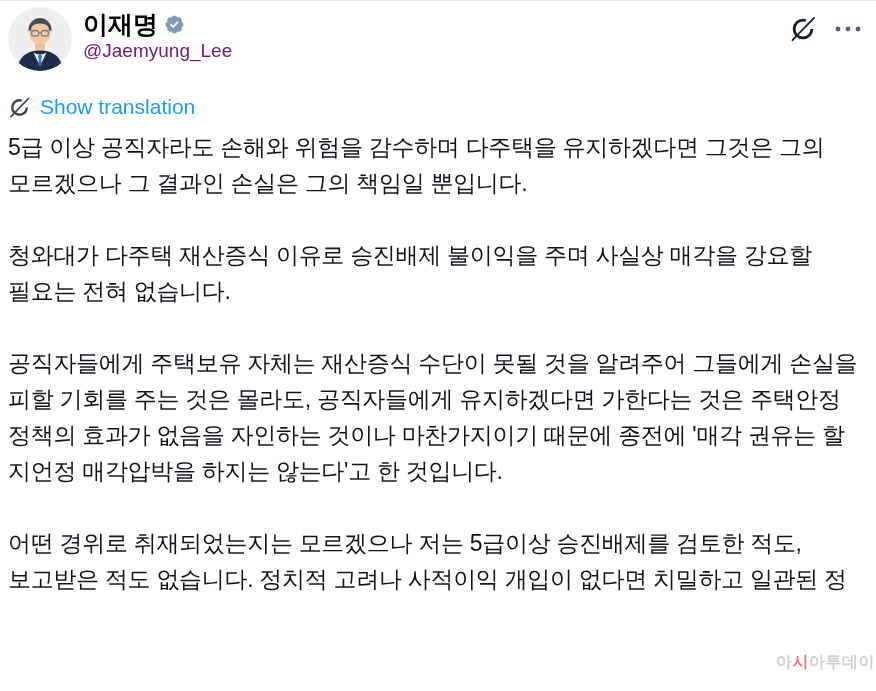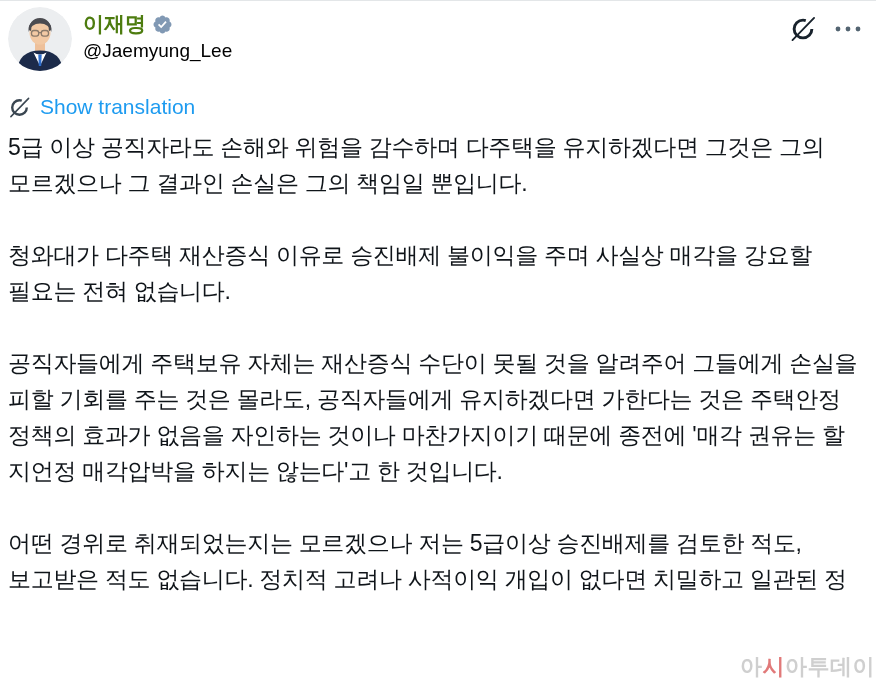--- a/index.html
+++ b/index.html
@@ -32,30 +32,30 @@
     margin-left: 11px;
     padding-top: 5px;
     min-width: 0;
   }
   .name-row {
     display: flex;
     align-items: center;
     gap: 6px;
   }
   .display-name {
-    font-size: 21px;
+    font-size: 25px;
     font-weight: 700;
-    color: #4d7c0f;
+    color: #000000;
     line-height: 24px;
     cursor: pointer;
   }
   .verified { width: 21px; height: 21px; display: inline-block; }
   .handle {
     font-size: 19px;
-    color: #000000;
+    color: #701a75;
     line-height: 23px;
     margin-top: 3px;
     text-align: right;
   }
   .header-actions {
     margin-left: auto;
     display: flex;
     align-items: center;
     gap: 17px;
     padding-top: 8px;
@@ -91,21 +91,21 @@
     overflow-wrap: break-word;
   }
   .tweet-text p { margin: 0 0 36px 0; }
   .tweet-text p:last-child { margin-bottom: 0; }
 
   
   .watermark {
     position: absolute;
     top: 651px;
     right: 1px;
-    font-size: 22px;
+    font-size: 16px;
     font-weight: 800;
     letter-spacing: 0.5px;
     color: rgba(168,168,168,0.55);
     text-shadow: 0 1px 0 rgba(255,255,255,0.65), 0 -1px 0 rgba(255,255,255,0.4);
     pointer-events: none;
     white-space: nowrap;
   }
   .watermark .wm-red { color: rgba(214,69,69,0.72); }
 </style>
 </head>

